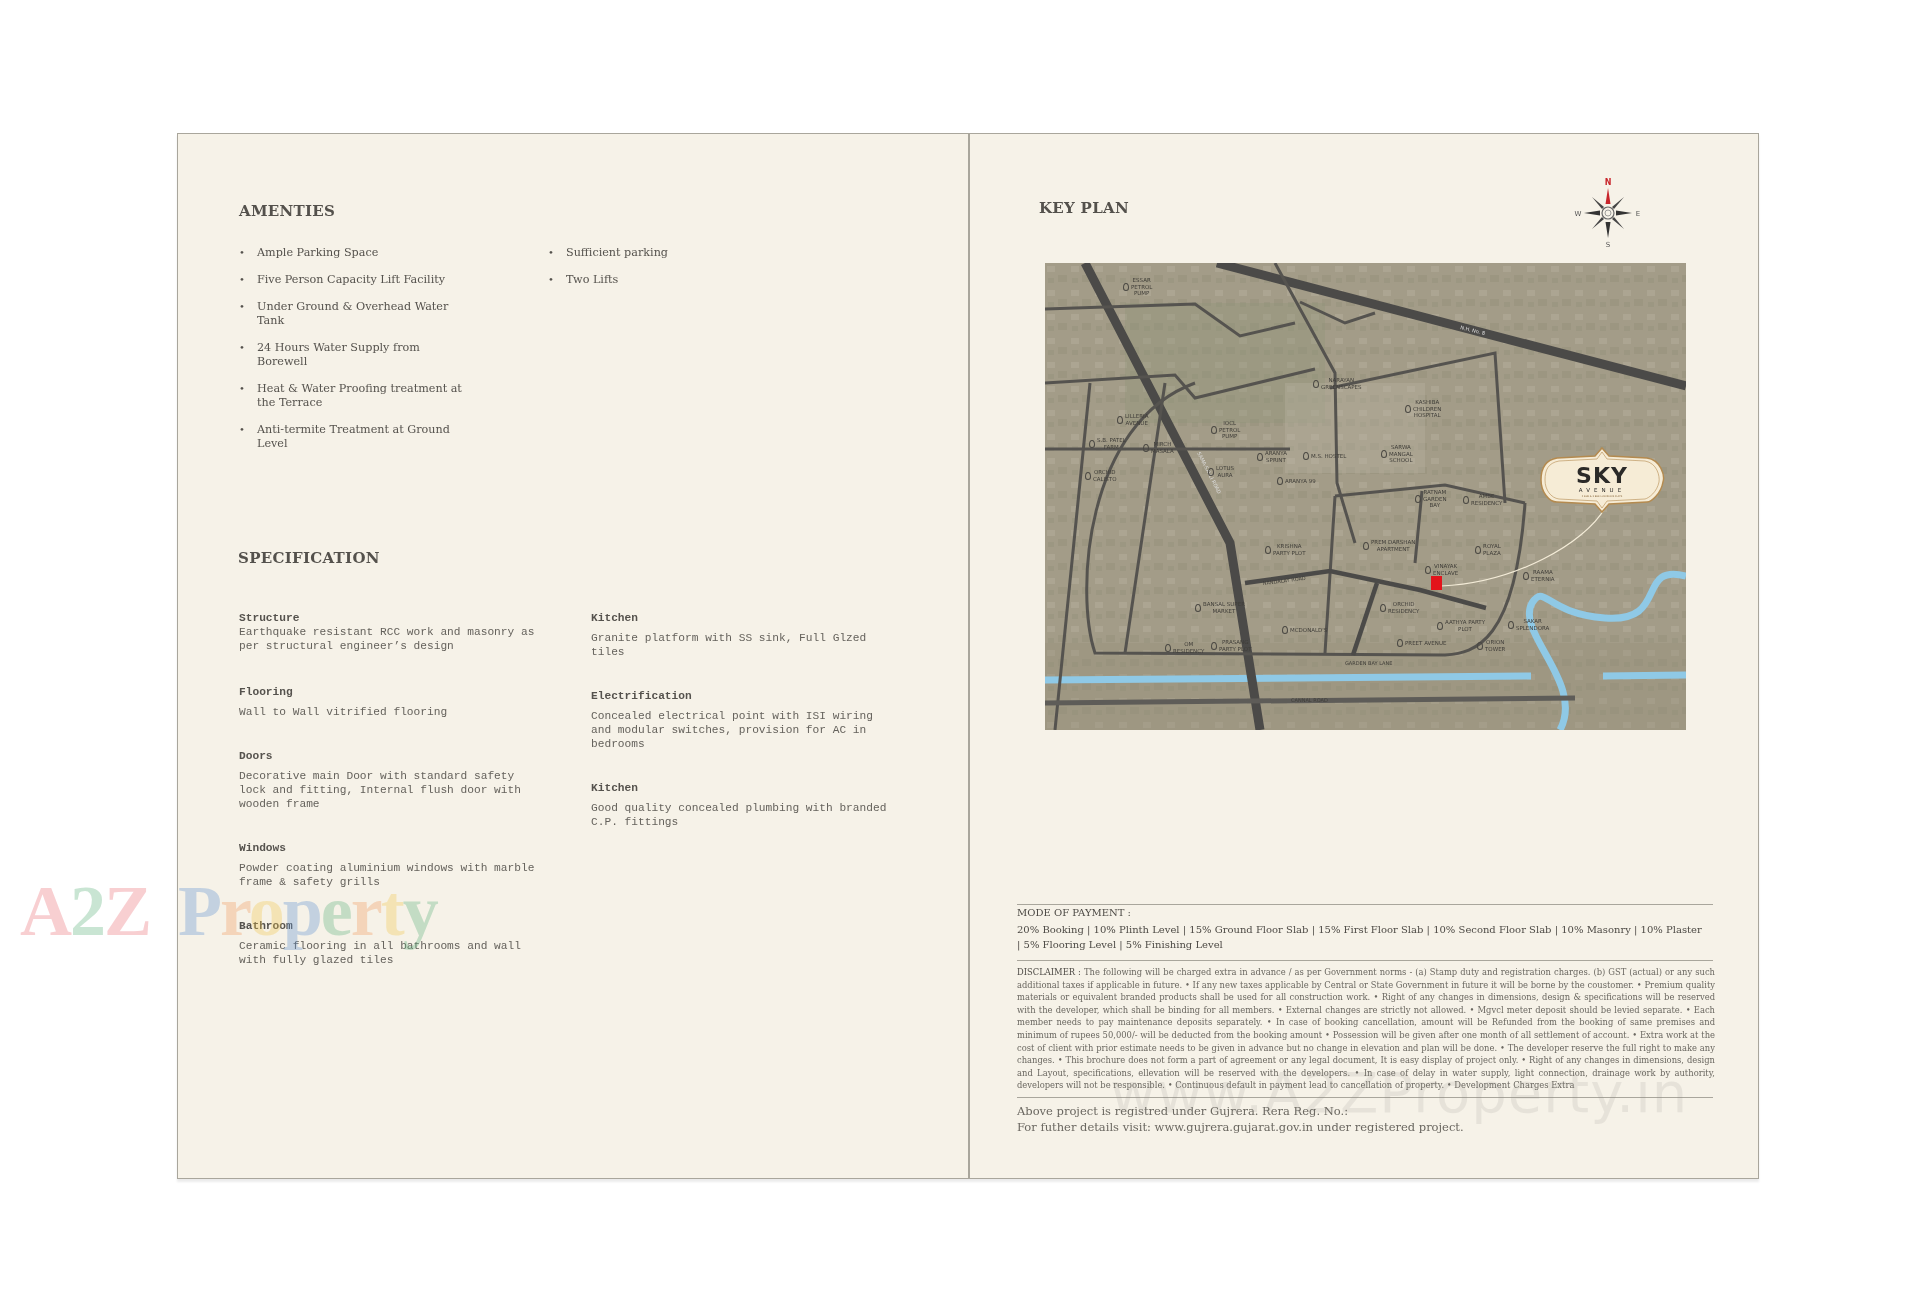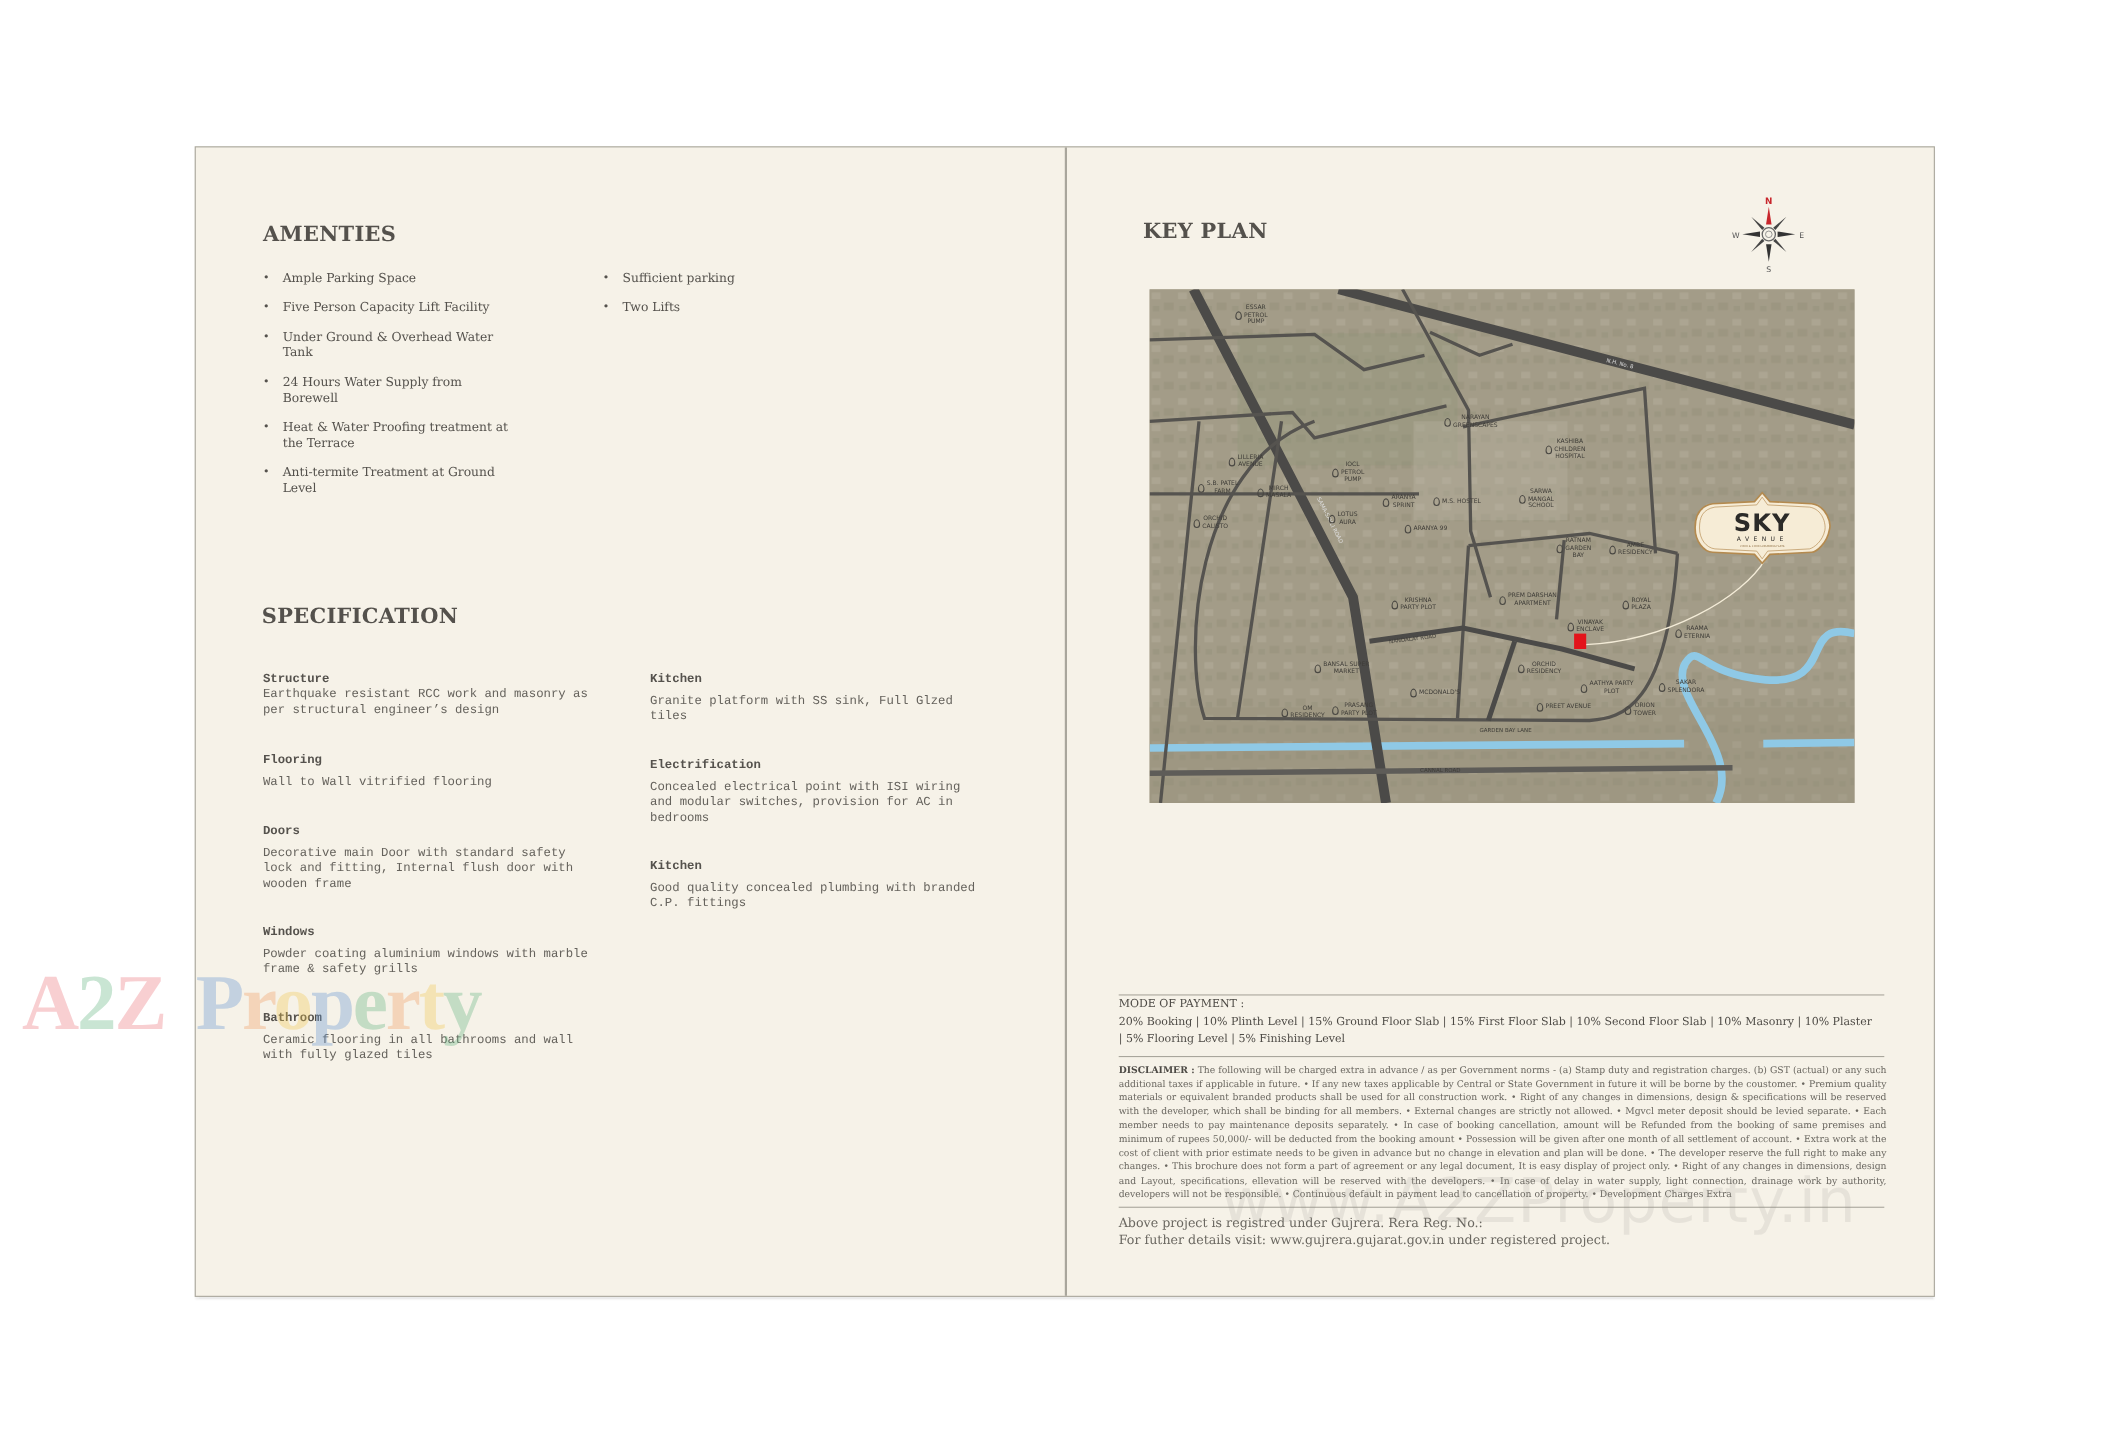--- a/index.html
+++ b/index.html
@@ -8,21 +8,21 @@
 
   .spread {
     position: absolute; left: 177px; top: 133px; width: 1582px; height: 1046px;
     background: #f6f2e8; border: 1.5px solid #a9a69c;
     box-shadow: 0 3px 2px rgba(0,0,0,0.08);
   }
   .divider { position: absolute; left: 790px; top: 0; width: 1.5px; height: 100%; background: #a9a69c; }
 
   .h-title {
     position: absolute; font-family: "DejaVu Serif", serif; font-weight: bold;
-    font-size: 19px; color: #54514c; letter-spacing: 0.3px;
+    font-size: 15px; color: #54514c; letter-spacing: 0.3px;
   }
 
   
   .amen-list { position: absolute; list-style: none; font-size: 11.2px; line-height: 14px; color: #55524d; }
   .amen-list li { position: relative; padding-left: 18px; margin-bottom: 13px; }
   .amen-list li::before { content: "•"; position: absolute; left: 0; top: 0; font-size: 10px; }
 
   
   .spec-col { position: absolute; width: 300px; }
   .spec-item { margin-bottom: 22px; font-family: Liberation Mono, monospace; }
@@ -43,21 +43,21 @@
 
   .sky-badge {
     position: absolute; left: 494px; top: 183px; width: 126px; height: 68px;
   }
 
   
   .rule { position: absolute; left: 839px; width: 696px; height: 1px; background: #a9a69c; }
   .pay-label { position: absolute; left: 839px; top: 773px; font-size: 10px; color: #4d4a45; }
   .pay-terms { position: absolute; left: 839px; top: 788px; width: 700px; font-size: 10px; line-height: 15px; color: #4d4a45; }
   .disclaimer { position: absolute; left: 839px; top: 832px; width: 698px; font-size: 8.4px; line-height: 12.6px; color: #6a6760; text-align: justify; }
-  .disclaimer b { font-weight: bold; color: #4d4a45; }
+  .disclaimer b { font-weight: normal; color: #4d4a45; }
   .rera { position: absolute; left: 839px; top: 969px; font-size: 11.5px; line-height: 16px; color: #6a6760; }
 
   
   .wm-left { position: absolute; left: 20px; top: 870px; font-family: Liberation Serif, serif;
              font-weight: bold; font-size: 72px; letter-spacing: -2px; opacity: 0.32; white-space: nowrap; }
   .wm-right { position: absolute; left: 1110px; top: 1060px; font-family: "DejaVu Sans", sans-serif;
               font-size: 56px; color: #8d8a84; opacity: 0.14; white-space: nowrap; letter-spacing: 1px; }
 </style>
 </head>
 <body>

